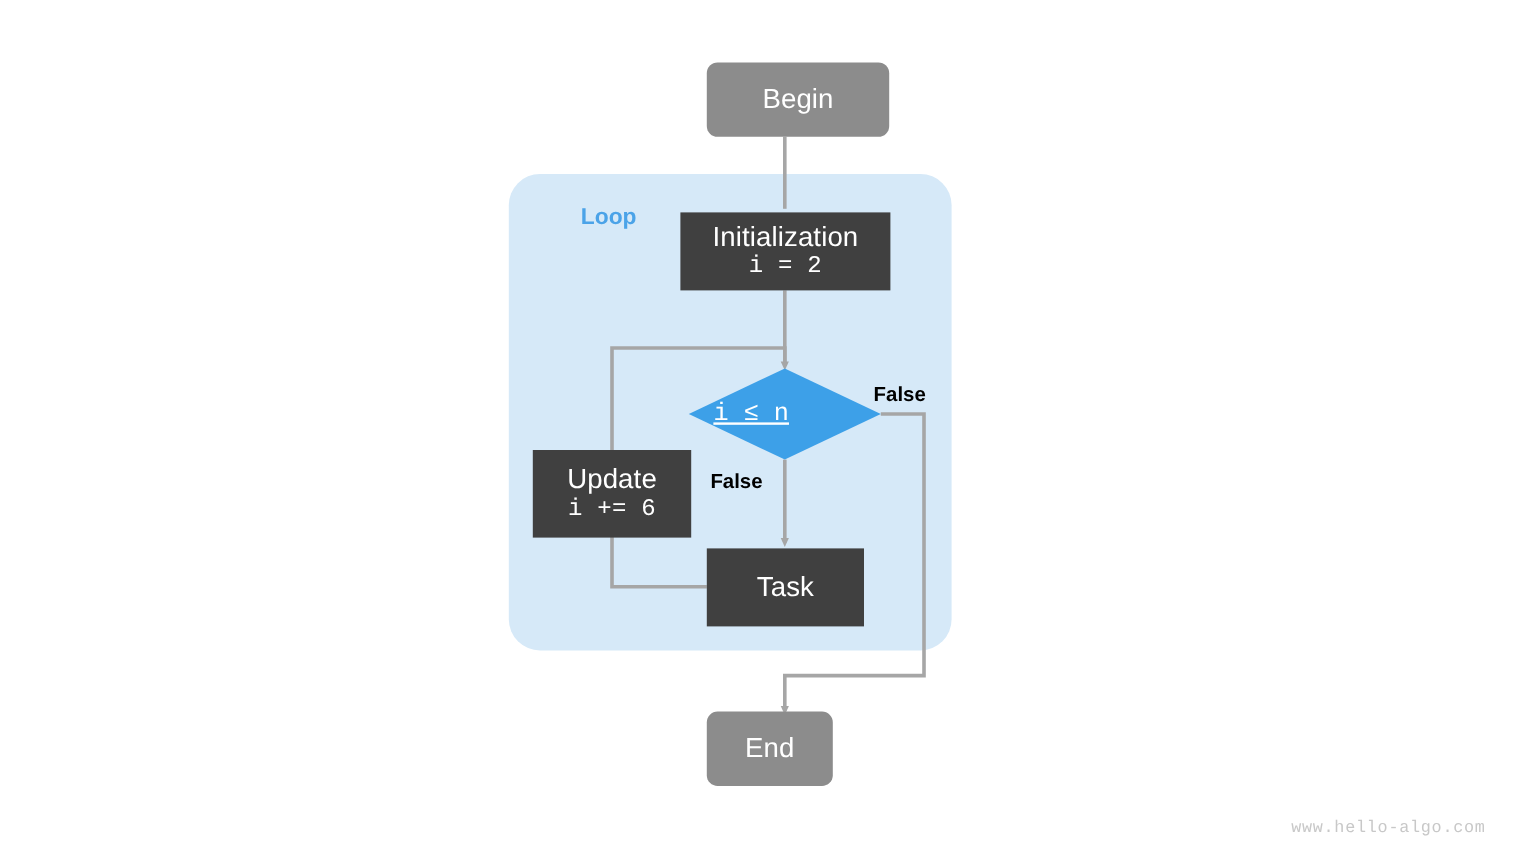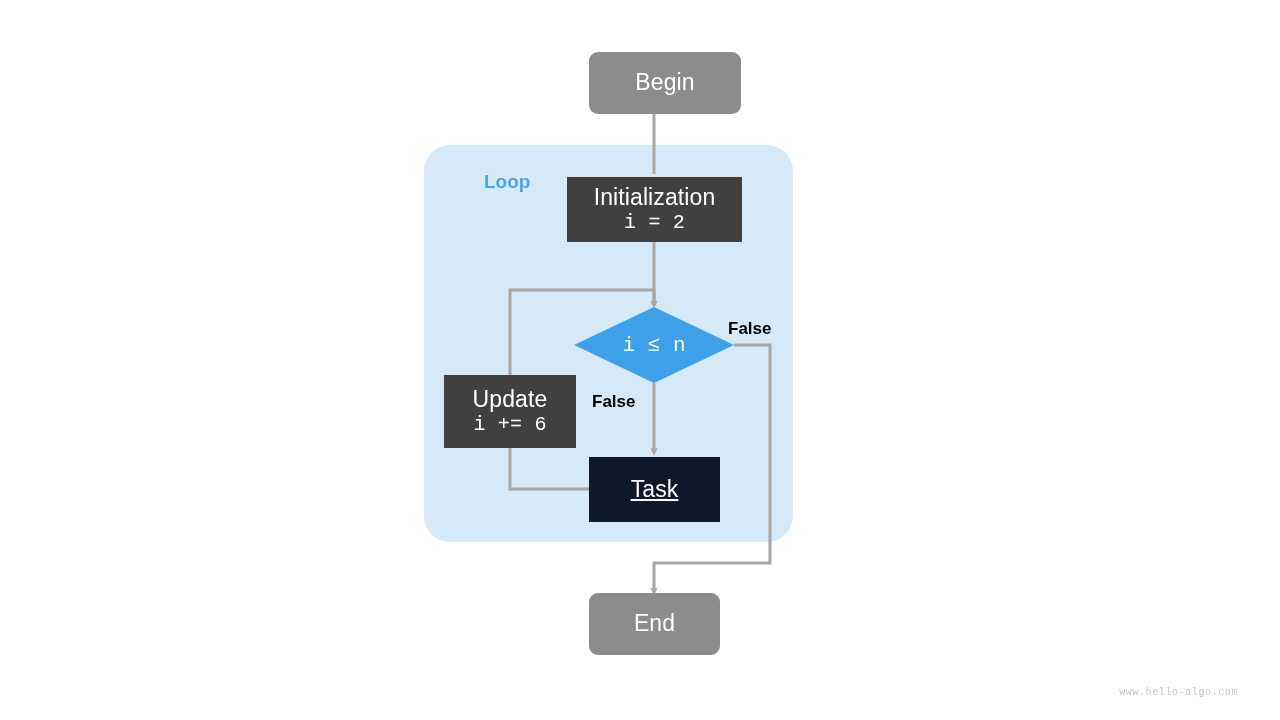--- a/index.html
+++ b/index.html
@@ -49,22 +49,21 @@
     margin-top: 1px;
   }
   .terminal {
     background: #8c8c8c;
     border-radius: 9px;
   }
   .process-blue {
     background: #404040;
   }
   .process-green {
-    background: #0f172a;
-    text-decoration: underline;
+    background: #404040;
   }
   .diamond-label {
     position: absolute;
     display: flex;
     align-items: center;
     justify-content: center;
     color: #ffffff;
     font-family: "Liberation Mono", monospace;
     font-size: 21px;
     pointer-events: none;
@@ -83,21 +82,21 @@
     font-size: 19px;
     font-weight: bold;
     color: #4ba3e8;
     white-space: nowrap;
   }
   .watermark {
     position: absolute;
     right: 42px;
     bottom: 22px;
     font-family: "Liberation Mono", monospace;
-    font-size: 10px;
+    font-size: 14px;
     color: #c8c8c8;
     letter-spacing: 0.6px;
     white-space: nowrap;
   }
 </style>
 </head>
 <body>
 
 <div id="canvas">
 
@@ -129,34 +128,34 @@
 
   <div class="node terminal" style="left:589px; top:52px; width:152px; height:62px;">
     <span class="title">Begin</span>
   </div>
 
   <div class="node process-blue" style="left:567px; top:177px; width:175px; height:65px;">
     <span class="title">Initialization</span>
     <span class="code">i = 2</span>
   </div>
 
-  <div class="diamond-label" style="left:574px; top:307px; width:160px; height:76px;">
+  <div class="diamond-label" style="left:546px; top:307px; width:160px; height:76px;text-decoration:underline;">
     <span>i ≤ n</span>
   </div>
 
   <div class="node process-blue" style="left:444px; top:375px; width:132px; height:73px;">
     <span class="title">Update</span>
     <span class="code">i += 6</span>
   </div>
 
   <div class="node process-green" style="left:589px; top:457px; width:131px; height:65px;">
     <span class="title">Task</span>
   </div>
 
-  <div class="node terminal" style="left:589px; top:593px; width:131px; height:62px;">
+  <div class="node terminal" style="left:589px; top:593px; width:105px; height:62px;">
     <span class="title">End</span>
   </div>
 
   <div class="edge-label" style="left:592px; top:392px;">False</div>
   <div class="edge-label" style="left:728px; top:319px;">False</div>
 
   <div class="watermark">www.hello-algo.com</div>
 
 </div>
 

